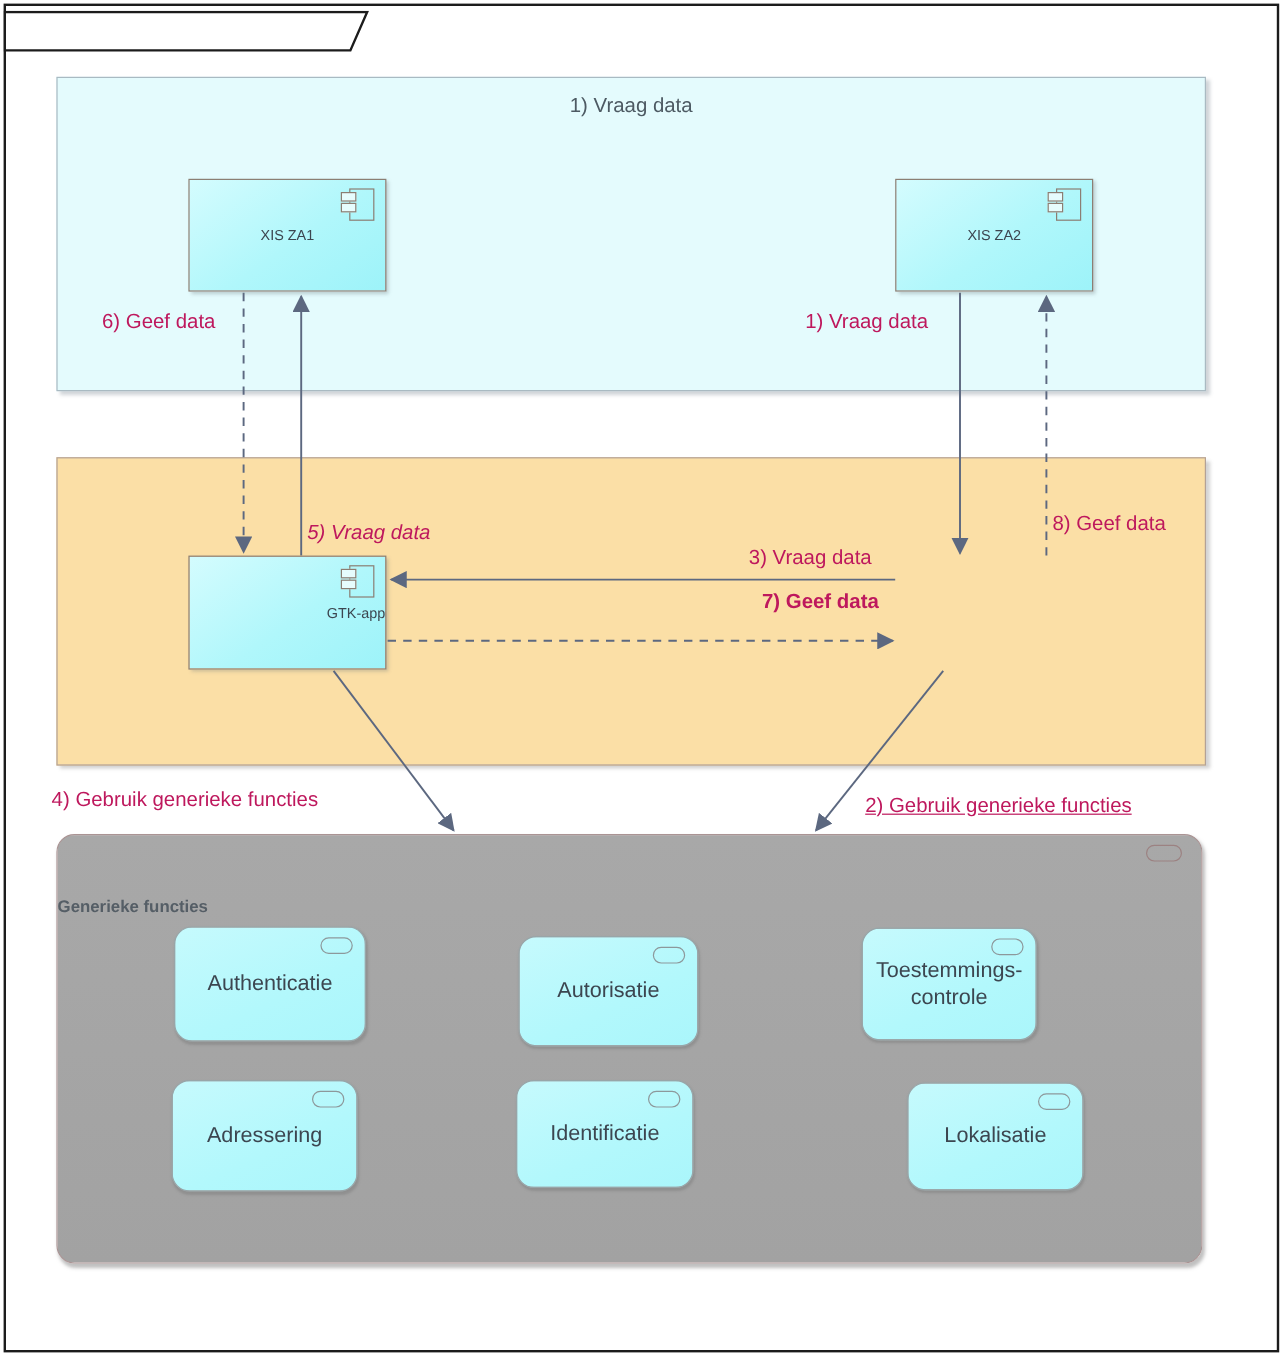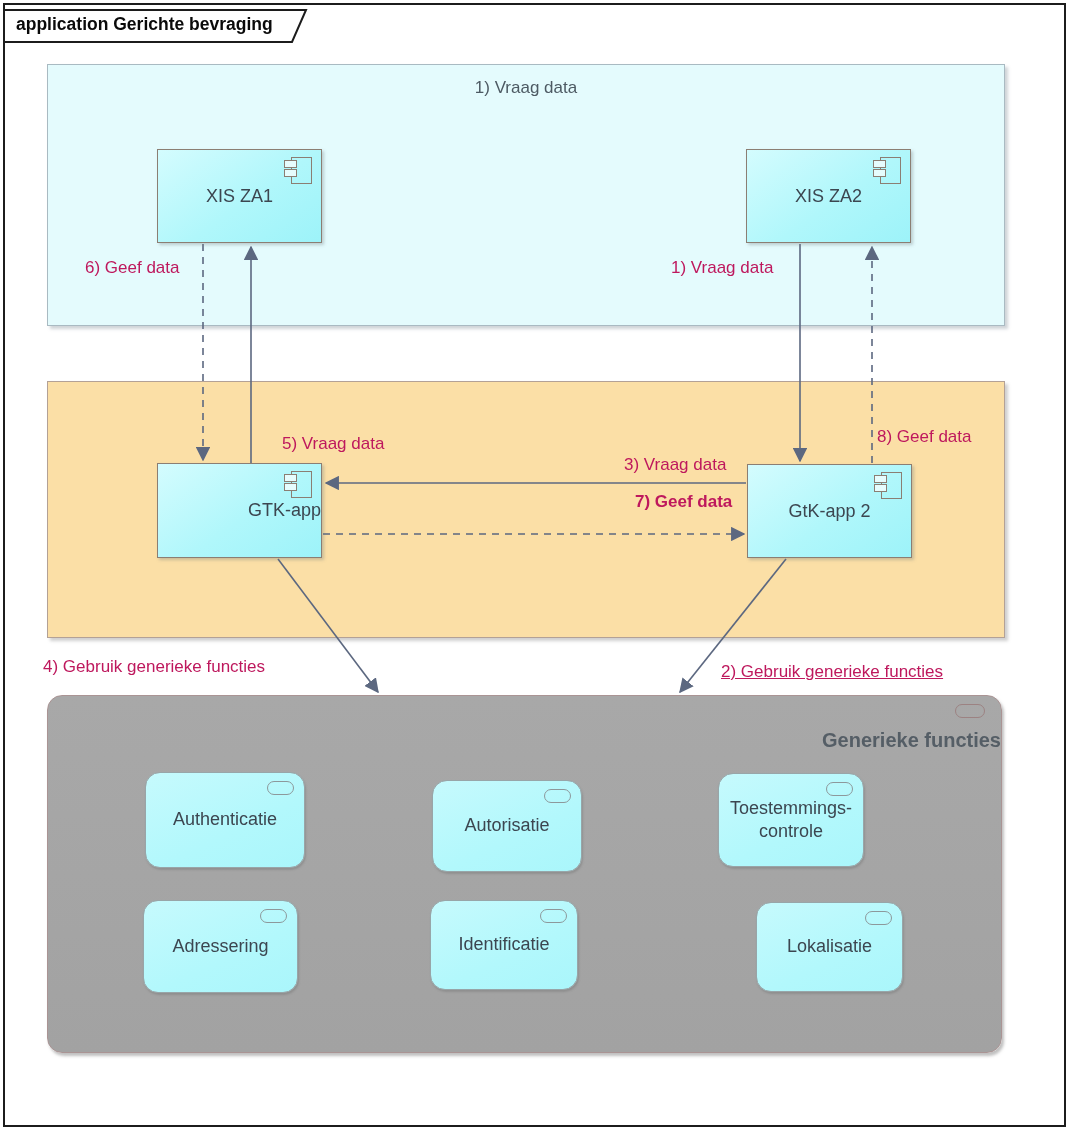--- a/index.html
+++ b/index.html
@@ -33,31 +33,31 @@
     background:#fbdfa6;border:1px solid #b3a196;
     box-shadow:3px 3px 3px rgba(150,150,150,0.45);
   }
   .zone-gray{
     left:47px;top:695px;width:955px;height:358px;
     background:linear-gradient(180deg,#a8a8a8 0%,#a2a2a2 100%);
     border:1px solid #aa9494;border-radius:15px;
     box-shadow:2px 3px 3px rgba(130,130,130,0.5);
   }
   .gray-title{
-    text-align:right;margin-top:33px;font-size:20px;font-weight:bold;color:#555e66;
+    text-align:left;margin-top:51px;font-size:14px;font-weight:bold;color:#555e66;
   }
   
   .comp{
     position:absolute;box-sizing:border-box;
     background:linear-gradient(145deg,#d4fcfe 0%,#b0f7fb 55%,#9df3f9 100%);
     border:1px solid #8b7e73;
     box-shadow:2px 2px 3px rgba(110,120,125,0.35);
     display:flex;align-items:center;justify-content:center;
   }
-  .comp-label{font-size:18px;color:#3c4650;}
+  .comp-label{font-size:12px;color:#3c4650;}
   .comp-xis1{left:157px;top:149px;width:165px;height:94px;}
   .comp-xis2{left:746px;top:149px;width:165px;height:94px;}
   .comp-gtk1{left:157px;top:463px;width:165px;height:95px;justify-content:flex-end;}
   .comp-gtk2{left:747px;top:464px;width:165px;height:94px;}
   .comp-icon{
     position:absolute;top:7px;right:9px;width:19px;height:25px;
     border:1.5px solid #8b7e73;background:transparent;
   }
   .comp-icon::before,.comp-icon::after{
     content:"";position:absolute;left:-8px;width:11px;height:6px;
@@ -99,21 +99,20 @@
 <body>
 
 <div class="stage">
 
   <div class="frame"></div>
 
   <div class="tab">
     <svg width="320" height="36" viewBox="0 0 320 36">
       <polygon points="1,1 303,1 289,33 1,33" fill="#ffffff" stroke="#1c1c1c" stroke-width="2"></polygon>
     </svg>
-    <span>application Gerichte bevraging</span>
   </div>
 
   <div class="zone zone-top">
     <div class="zone-title">1) Vraag data</div>
   </div>
 
   <div class="zone zone-mid"></div>
 
   <div class="zone zone-gray">
     <span class="gray-icon"></span>
@@ -152,24 +151,20 @@
   <div class="comp comp-xis2">
     <span class="comp-icon"></span>
     <span class="comp-label">XIS ZA2</span>
   </div>
 
   <div class="comp comp-gtk1">
     <span class="comp-icon"></span>
     <span class="comp-label">GTK-app</span>
   </div>
 
-  <div class="comp comp-gtk2">
-    <span class="comp-icon"></span>
-    <span class="comp-label">GtK-app 2</span>
-  </div>
 
   <div class="svc svc-auth">
     <span class="svc-icon"></span>
     <span class="svc-label">Authenticatie</span>
   </div>
   <div class="svc svc-autor">
     <span class="svc-icon"></span>
     <span class="svc-label">Autorisatie</span>
   </div>
   <div class="svc svc-adres">
@@ -184,20 +179,20 @@
     <span class="svc-icon"></span>
     <span class="svc-label">Identificatie</span>
   </div>
   <div class="svc svc-lokal">
     <span class="svc-icon"></span>
     <span class="svc-label">Lokalisatie</span>
   </div>
 
   <div class="flow-label" style="left:85px;top:258px;">6) Geef data</div>
   <div class="flow-label" style="left:671px;top:258px;">1) Vraag data</div>
-  <div class="flow-label" style="left:282px;top:434px;">5) Vraag data</div>
+  <div class="flow-label" style="left:256px;top:434px;font-style:italic;">5) Vraag data</div>
   <div class="flow-label" style="left:877px;top:427px;">8) Geef data</div>
   <div class="flow-label" style="left:624px;top:455px;">3) Vraag data</div>
   <div class="flow-label" style="left:635px;top:492px;font-weight:bold;">7) Geef data</div>
   <div class="flow-label" style="left:43px;top:657px;">4) Gebruik generieke functies</div>
   <div class="flow-label" style="left:721px;top:662px;text-decoration:underline;">2) Gebruik generieke functies</div>
 
 </div>
 
 </body></html>

